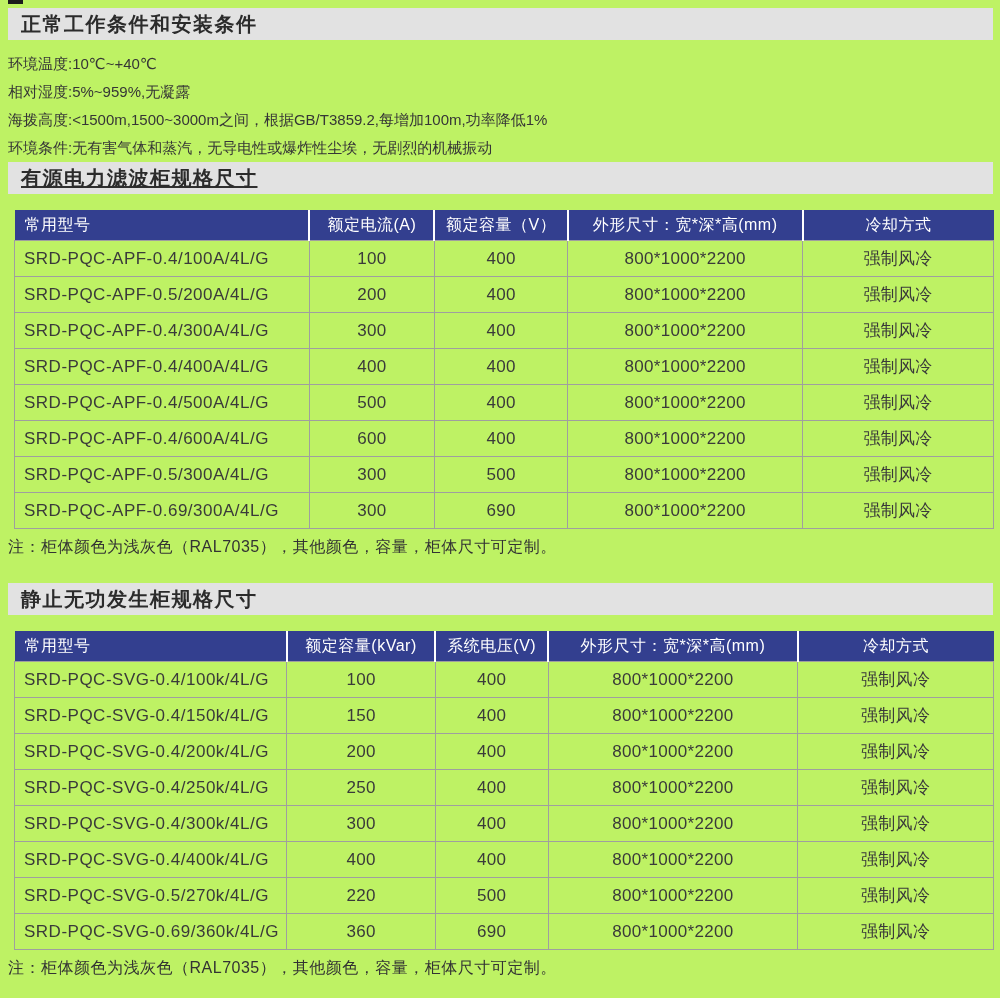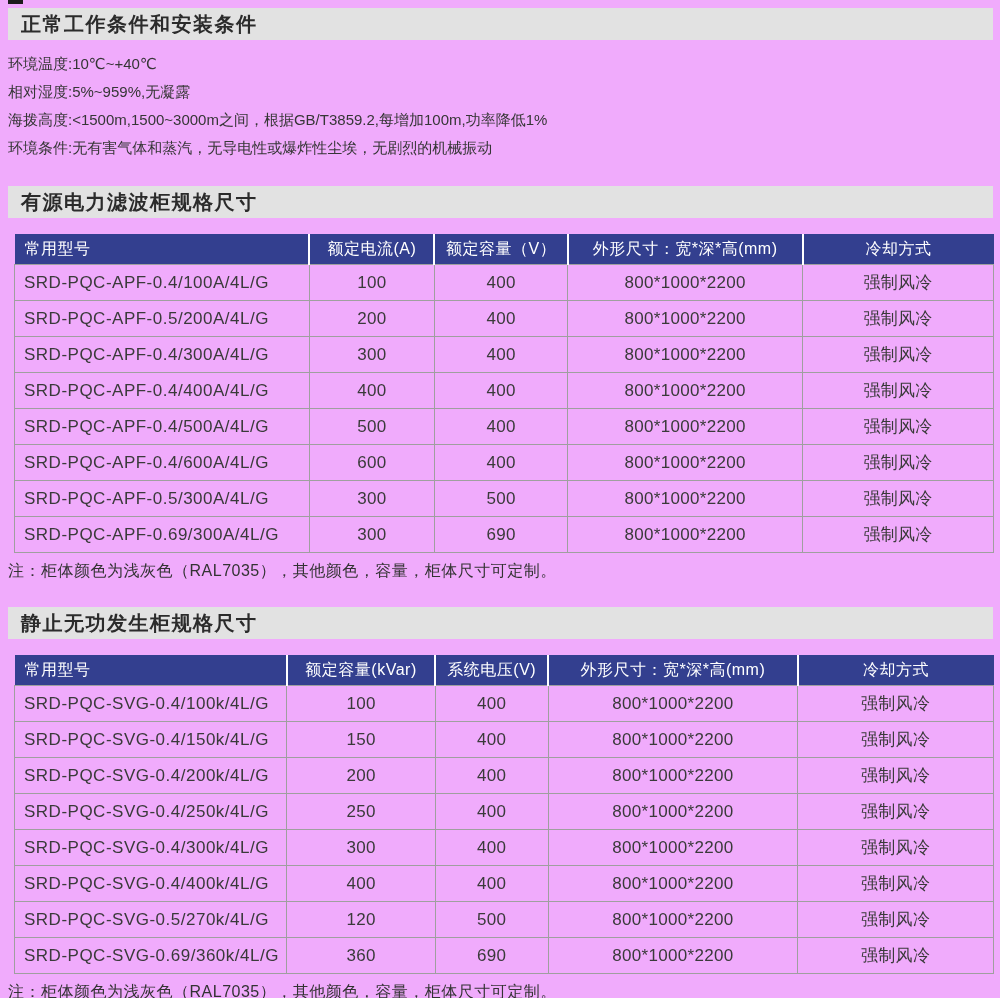--- a/index.html
+++ b/index.html
@@ -1,38 +1,38 @@
 <!DOCTYPE html>
 <html style="--header_blue: #333f8f; --bar_gray: #e2e2e2;"><head>
 <meta charset="utf-8">
 <style>
   html,body { margin:0; padding:0; background:#ffffff; }
   .page {
     position:relative;
     width:1000px; height:998px;
-    background:#f0abfc;
+    background:#bef264;
     overflow:hidden;
     font-family:"Liberation Sans","DejaVu Sans",sans-serif;
     color:#303030;
   }
   .crop-fragment {
     position:absolute; left:8px; top:0;
     width:15px; height:4px; background:#1c1c1c;
   }
   .section-bar {
     height:32px; margin:0 7px 0 8px;
     background:var(--bar_gray,#e2e2e2);
     display:flex; align-items:center;
   }
   .section-bar .bar-title {
     font-weight:bold; font-size:20px; color:#2b2b2b;
     padding-left:13px; letter-spacing:1.5px;
   }
   .bar1 { margin-top:8px; }
-  .bar2 { margin-top:24px; }
+  .bar2 { margin-top:0;text-decoration:underline; }
   .bar3 { margin-top:25px; }
   .cond { margin:10px 0 0 8px; }
   .cond p { margin:0; font-size:15px; line-height:28px; color:#363636; }
   table.spec {
     border-collapse:collapse; table-layout:fixed;
     margin:16px 0 0 14px; width:980px;
   }
   .spec th {
     background:var(--header_blue,#333f8f); color:#ffffff;
     font-size:16px; font-weight:normal; height:30px;
@@ -215,21 +215,21 @@
       </tr>
         <tr>
         <td>SRD-PQC-SVG-0.4/400k/4L/G</td>
         <td>400</td>
         <td>400</td>
         <td>800*1000*2200</td>
         <td>强制风冷</td>
       </tr>
         <tr>
         <td>SRD-PQC-SVG-0.5/270k/4L/G</td>
-        <td>120</td>
+        <td>220</td>
         <td>500</td>
         <td>800*1000*2200</td>
         <td>强制风冷</td>
       </tr>
         <tr>
         <td>SRD-PQC-SVG-0.69/360k/4L/G</td>
         <td>360</td>
         <td>690</td>
         <td>800*1000*2200</td>
         <td>强制风冷</td>

